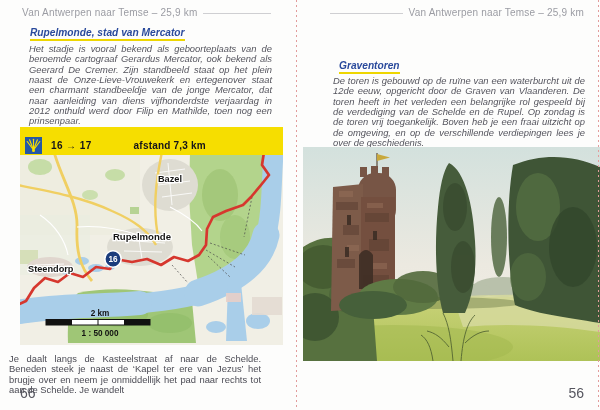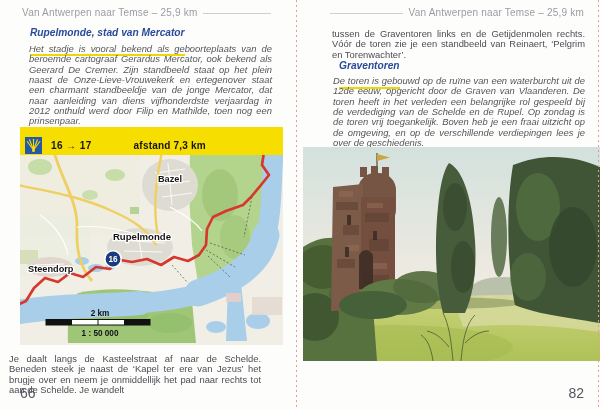--- a/index.html
+++ b/index.html
@@ -10,21 +10,21 @@
   .page-right{left:297px;width:303px;}
 
   
   .runhead{position:absolute;top:7px;font-size:10px;color:#9b9ca3;letter-spacing:.2px;white-space:nowrap;}
   .runhead-left{left:22px;right:26px;display:flex;align-items:center;gap:6px;}
   .runhead-right{left:33px;right:16px;display:flex;align-items:center;gap:6px;}
   .runhead-line{flex:1;height:0;border-top:1px solid #cfcfd2;margin-top:2px;}
 
   
   .sec-title{position:absolute;font-size:10.2px;font-weight:bold;font-style:italic;color:#2a4a9c;}
-  .sec-title span{display:inline-block;border-bottom:2px solid #eed600;padding-bottom:16px;}
+  .sec-title span{display:inline-block;border-bottom:2px solid #eed600;padding-bottom:1px;}
 
   
   .para{position:absolute;font-size:9.4px;line-height:10.35px;color:#54545d;text-align:justify;}
   .italic{font-style:italic;}
   .pageno{position:absolute;bottom:9px;font-size:14px;color:#55555e;}
 
   
   .banner{position:absolute;left:20px;top:127px;width:263px;height:36px;background:#f6de00;display:flex;align-items:center;}
   .banner .shell{width:17px;height:17px;margin-left:5px;flex:0 0 auto;}
   .banner .stage{font-size:10px;font-weight:bold;color:#15151a;margin-left:9px;letter-spacing:.4px;}
@@ -168,21 +168,20 @@
     <div class="pageno" style="left:20px;">66</div>
   </div>
 
   <div class="page page-right">
 
     <div class="runhead runhead-right">
       <span class="runhead-line"></span>
       <span>Van Antwerpen naar Temse – 25,9 km</span>
     </div>
 
-    <div class="para" style="left:35px;top:29px;width:253px;color:#4c4c55;">tussen de Graventoren links en de Getijdenmolen rechts. Vóór de toren zie je een standbeeld van Reinaert, ‘Pelgrim en Torenwachter’.</div>
 
     <div class="sec-title" style="left:42px;top:60px;">
       <span>Graventoren</span>
     </div>
 
     <div class="para italic" style="left:36px;top:76px;width:252px;">De toren is gebouwd op de ruïne van een waterburcht uit de 12de eeuw, opgericht door de Graven van Vlaanderen. De toren heeft in het verleden een belangrijke rol gespeeld bij de verdediging van de Schelde en de Rupel. Op zondag is de toren vrij toegankelijk. Boven heb je een fraai uitzicht op de omgeving, en op de verschillende verdiepingen lees je over de geschiedenis.</div>
 
     <div class="photowrap">
       <svg viewBox="0 0 297 214" width="297" height="214">
         <defs>
@@ -273,18 +272,18 @@
           <path d="M150,214 C148,192 146,178 140,166"></path>
           <path d="M158,214 C160,190 164,176 172,168"></path>
           <path d="M146,200 C138,190 132,186 124,184"></path>
           <path d="M162,196 C170,188 178,184 186,184"></path>
           <path d="M130,214 C128,200 124,192 118,188"></path>
         </g>
       </svg>
     </div>
 
 
-    <div class="pageno" style="right:16px;">82</div>
+    <div class="pageno" style="right:16px;">56</div>
   </div>
 
   <div class="dotline spine"></div>
   <div class="dotline trim-right"></div>
 </div>
 
 </body></html>

